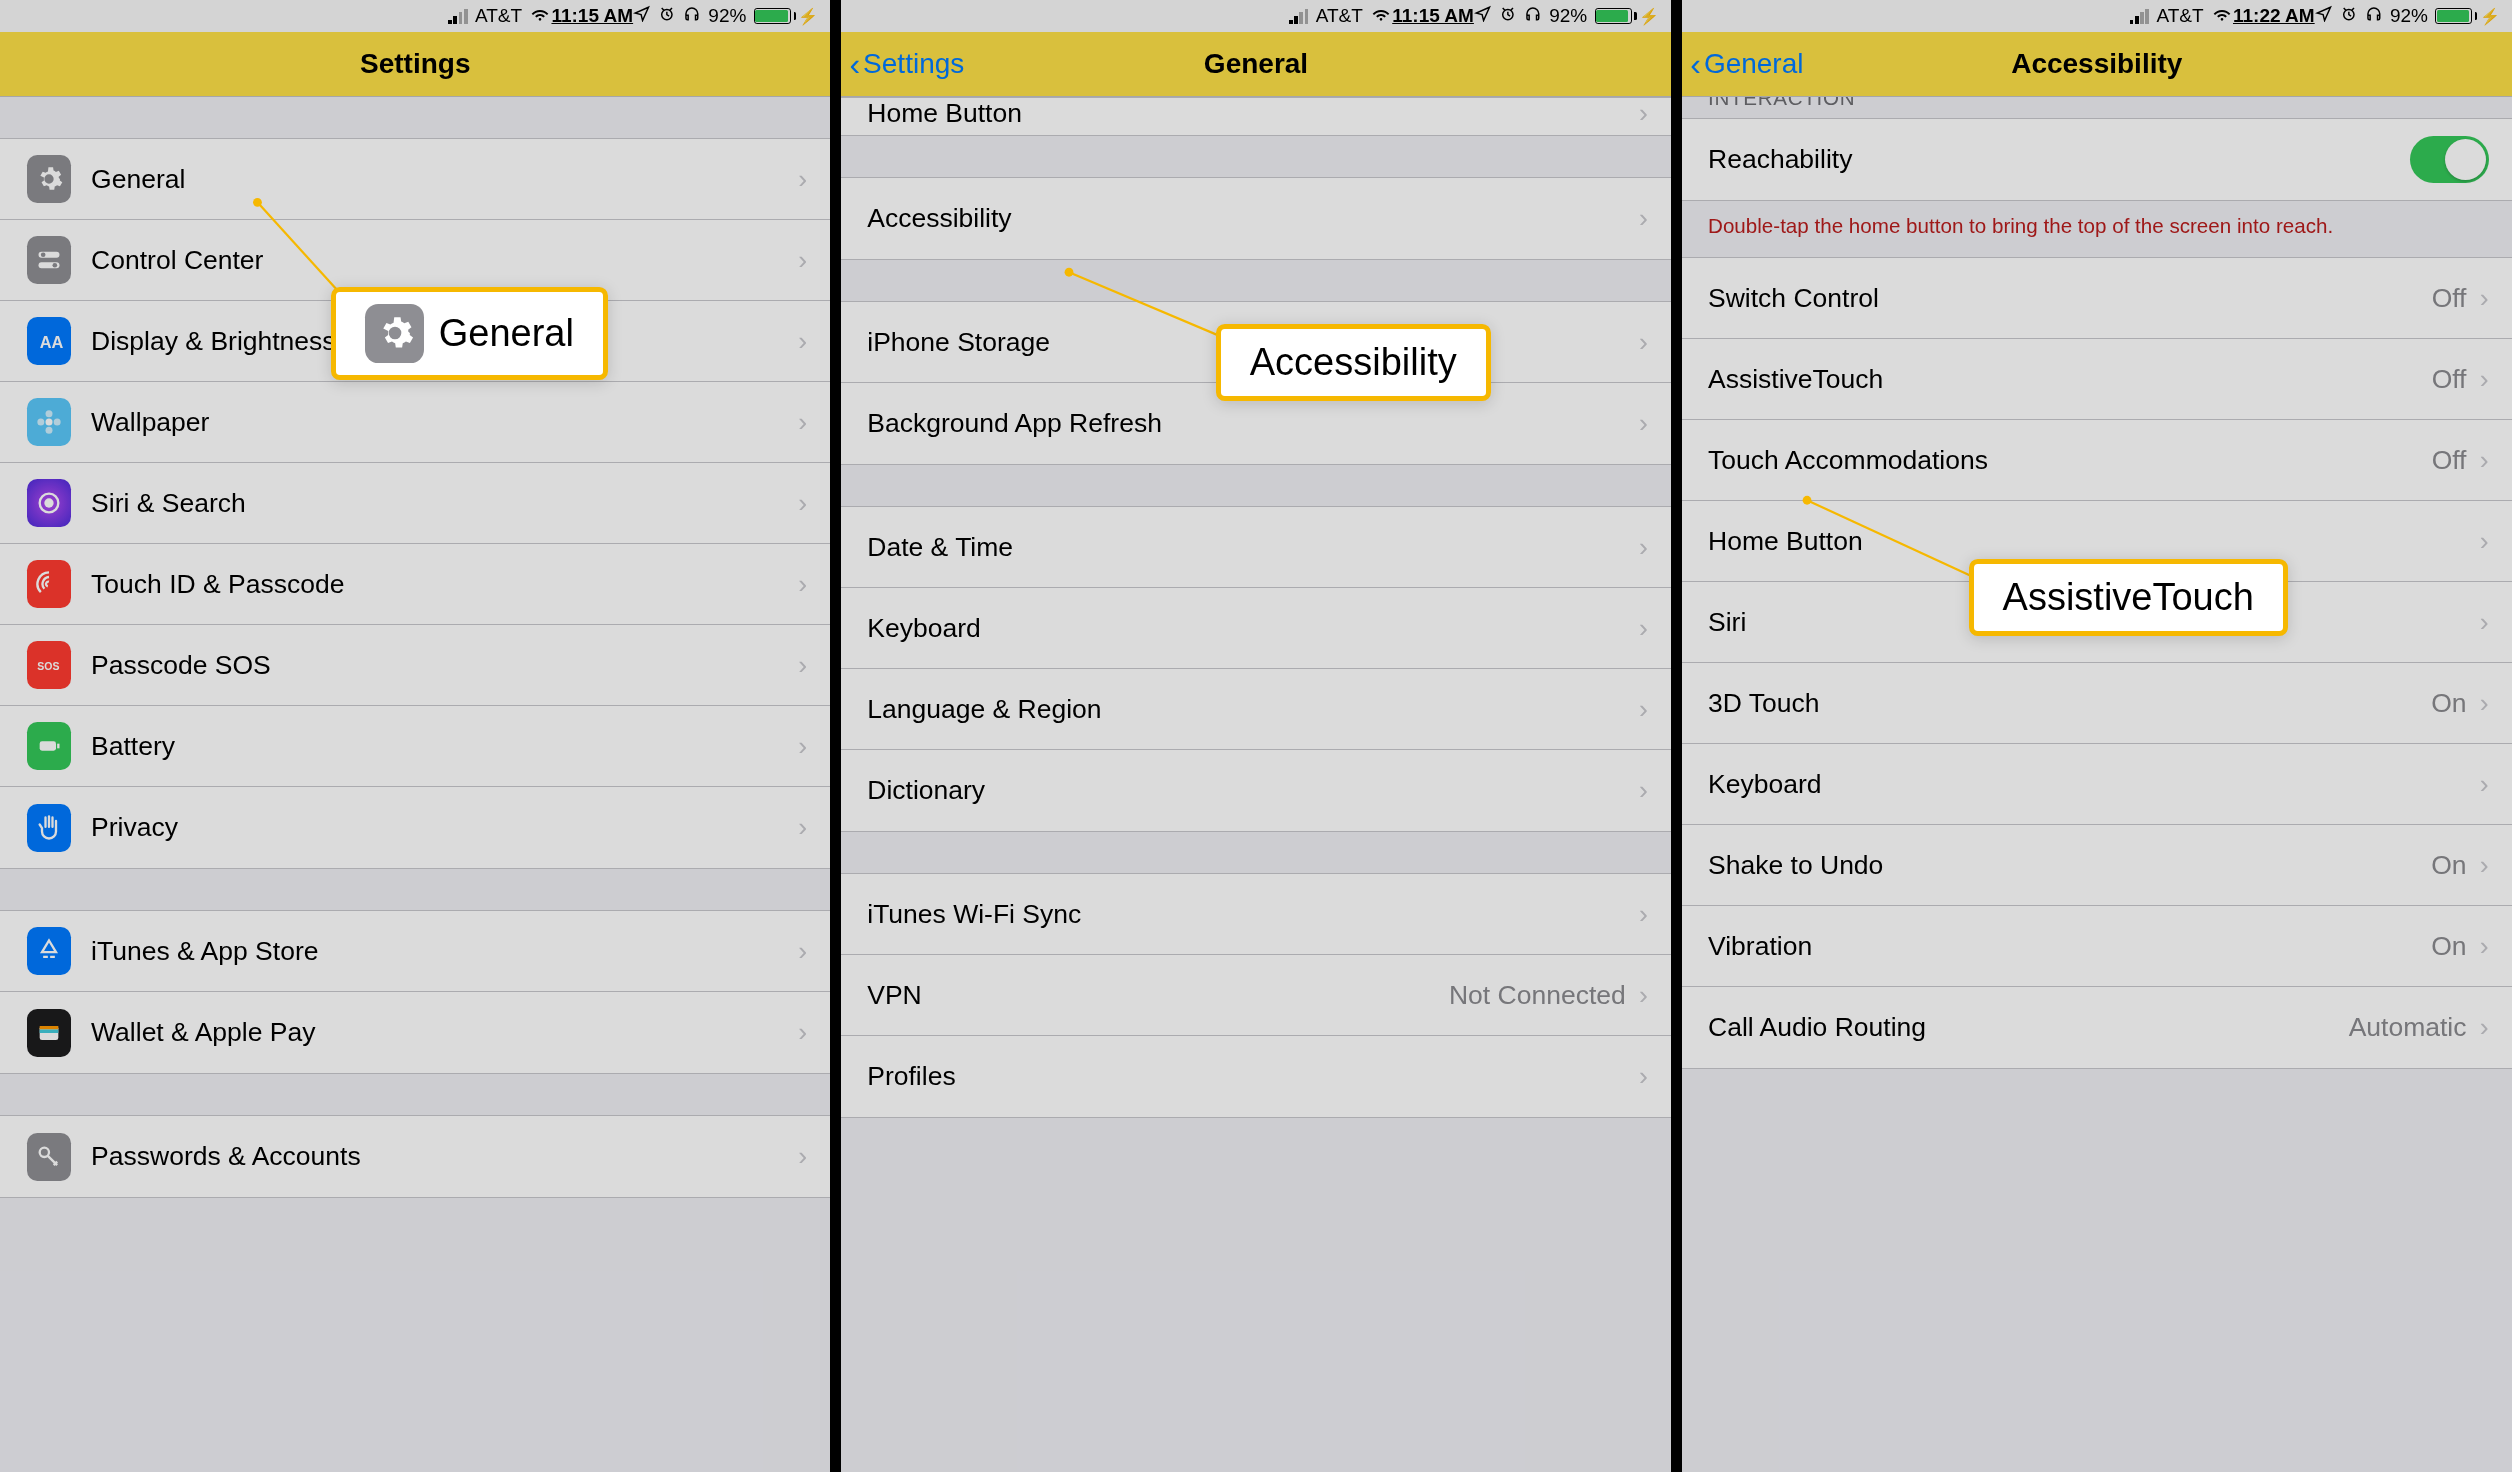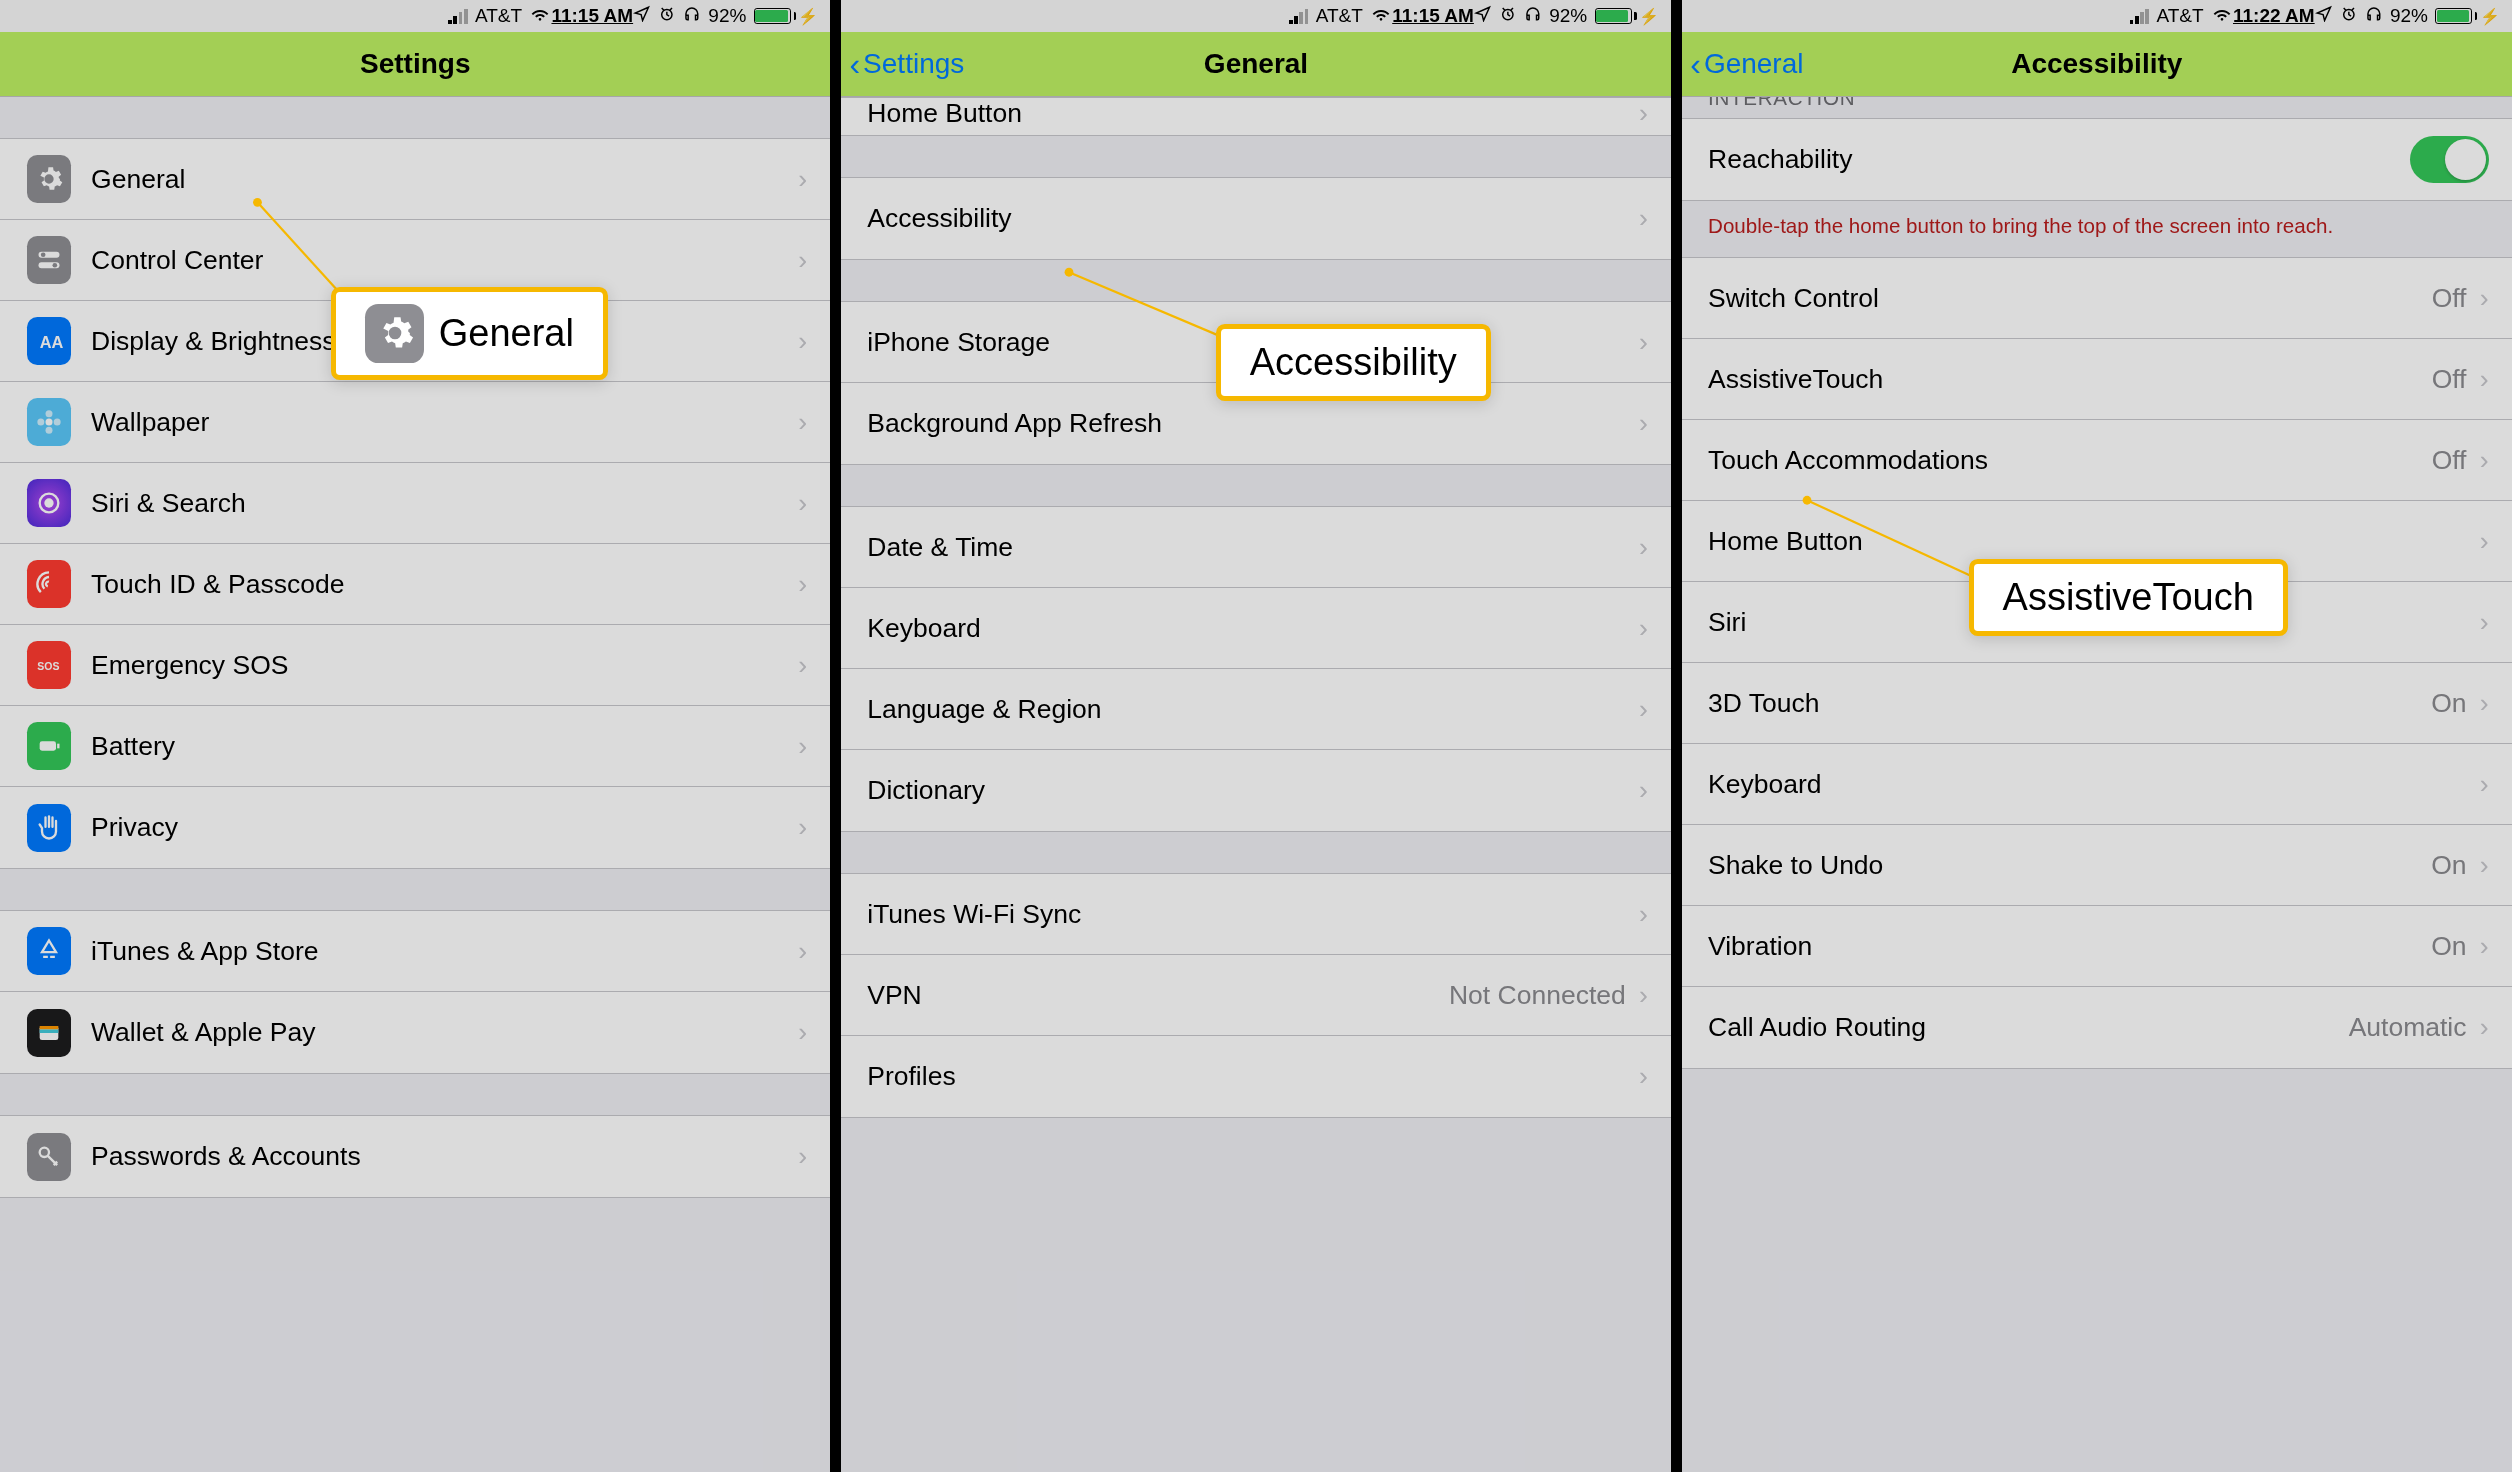--- a/index.html
+++ b/index.html
@@ -45,21 +45,21 @@
 .wifi-icon svg { width: 22px; height: 16px; }
 .battery { display: flex; align-items: center; gap: 2.9px; }
 .battery-shell { width: 37px; height: 16px; border: 1.5px solid #000; border-radius: 2.9px; position: relative; }
 .battery-fill { position: absolute; left: 0.7px; top: 0.7px; bottom: 0.7px; width: 92%; background: #34c759; border-radius: 1.5px; }
 .battery-nub { width: 2.2px; height: 7.4px; background: #000; border-radius: 0 1.5px 1.5px 0; }
 .bolt { font-size: 16px; }
 .sb-icon svg { width: 17.7px; height: 17.7px; }
 
 .nav-bar {
   height: 65px;
-  background: #bef264;
+  background: #fde047;
   border-bottom: 0.7px solid #c2c2c4;
   display: flex;
   align-items: center;
   justify-content: center;
   position: relative;
 }
 .nav-title { font-size: 28px; font-weight: 600; }
 .nav-back {
   position: absolute;
   left: 8.8px;
@@ -275,21 +275,21 @@
           </span>
       <span class="row-label">Touch ID &amp; Passcode</span>
       <span class="row-chevron">›</span>
         </div>
         <div class="row">
       <span class="row-icon bg-sos">
             <svg viewBox="0 0 24 24">
               <text x="2" y="16" font-size="9" fill="#fff" font-weight="bold">SOS</text>
             </svg>
           </span>
-      <span class="row-label">Emergency SOS</span>
+      <span class="row-label">Passcode SOS</span>
       <span class="row-chevron">›</span>
         </div>
         <div class="row">
       <span class="row-icon bg-green">
             <svg viewBox="0 0 24 24">
               <rect x="4" y="8" width="14" height="8" rx="2" fill="#fff"></rect>
               <rect x="19" y="10" width="2" height="4" fill="#fff"></rect>
             </svg>
           </span>
       <span class="row-label">Battery</span>

